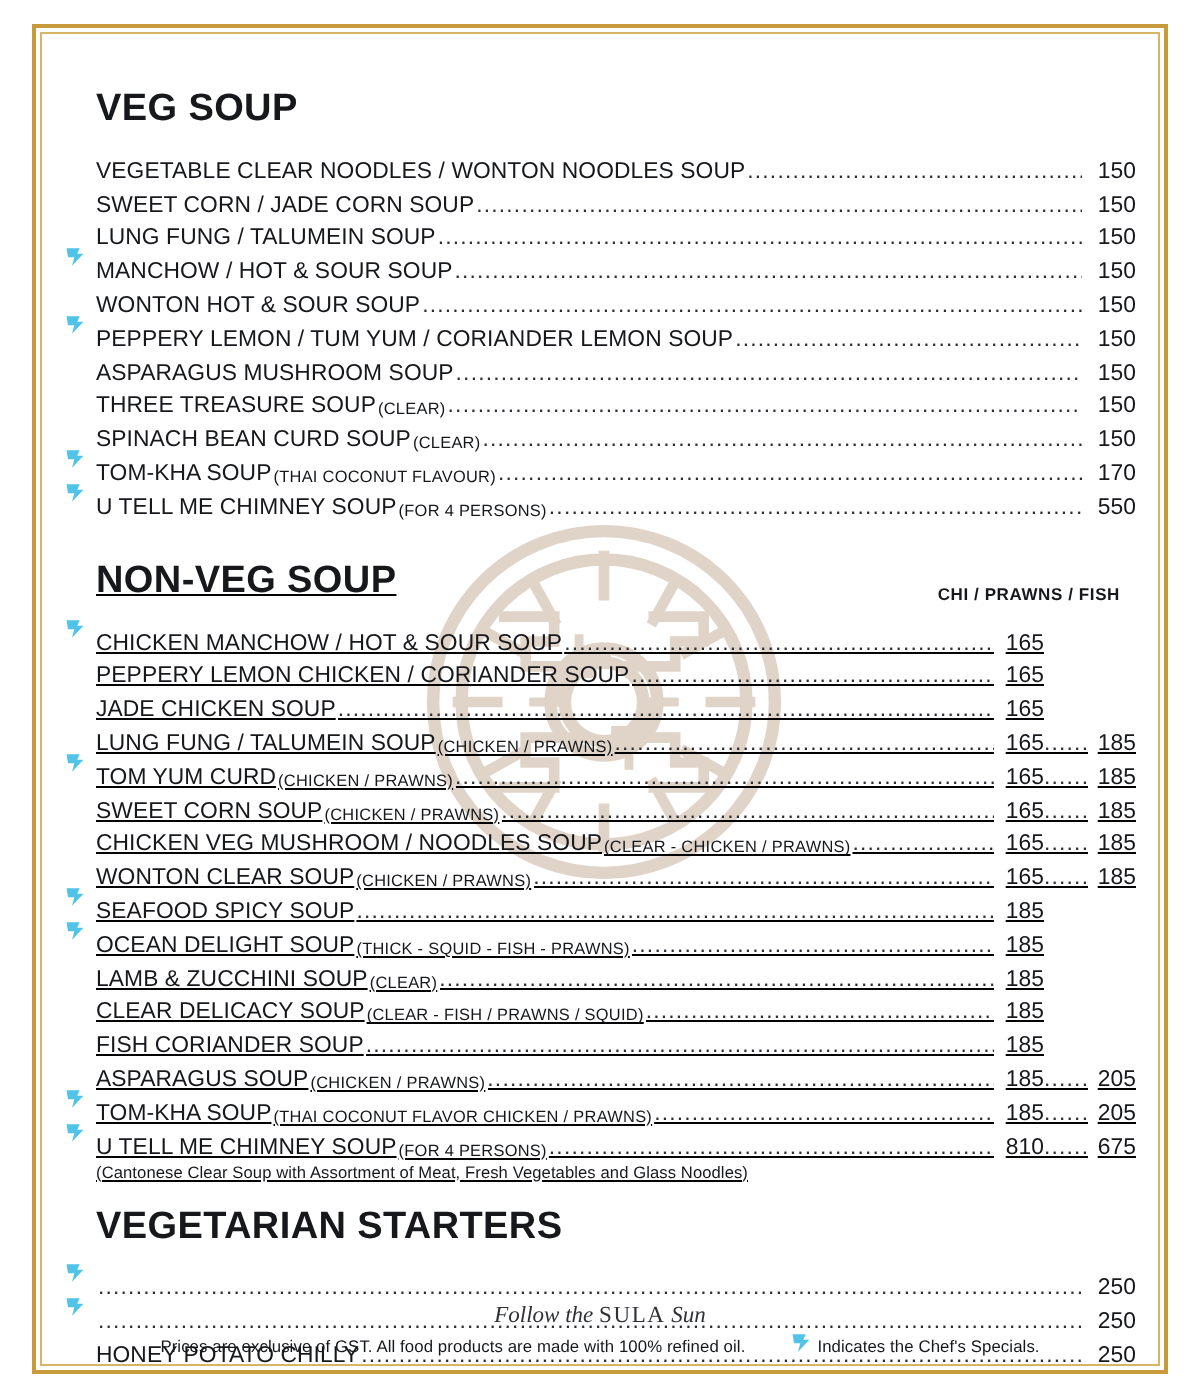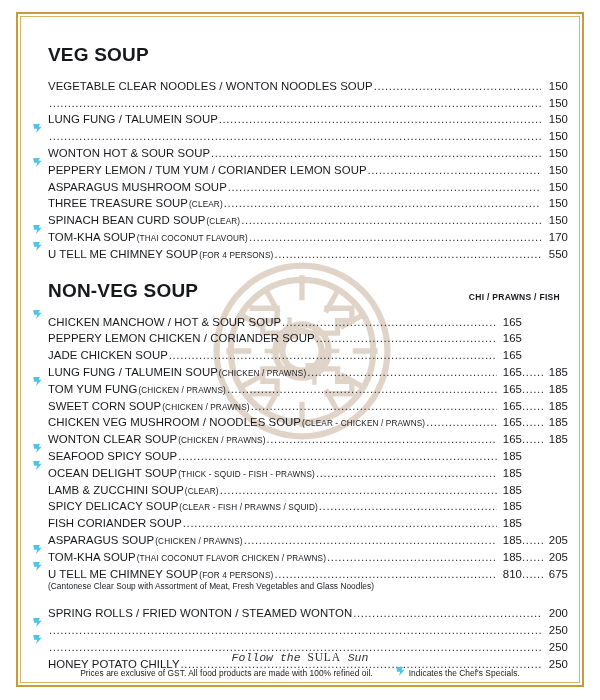--- a/index.html
+++ b/index.html
@@ -56,21 +56,21 @@
 
   
   .section-title {
     font-size: 19px;
     font-weight: bold;
     letter-spacing: 0.2px;
     color: #16181c;
     margin: 0 0 9px 16px;
   }
   .section-veg      { margin-top: 14px; }
-  .section-nonveg   { margin-top: 20px; }
+  .section-nonveg   { margin-top: 20px; text-decoration: underline; }
   .section-starters { margin-top: 12px; }
 
   
   .col-header {
     position: relative;
     height: 0;
   }
   .col-header span {
     position: absolute;
     right: 8px;
@@ -167,21 +167,21 @@
     text-align: center;
     z-index: 2;
   }
   .brand {
     font-size: 11.5px;
     color: #2f3135;
     margin-bottom: 1px;
     white-space: nowrap;
   }
   .brand .script {
-    font-family: Liberation Mono, monospace;
+    font-family: Liberation Serif, serif;
     font-style: italic;
   }
   .brand .sula {
     font-family: "Liberation Serif", serif;
     letter-spacing: 0.8px;
   }
   .disclaim {
     font-size: 8.4px;
     font-weight: normal;
     color: #16181c;
@@ -233,35 +233,37 @@
       <h2 class="section-title">VEG SOUP</h2>
       <div class="rows">
           <div class="row">
             <span class="star-slot"></span>
             <span class="name">VEGETABLE CLEAR NOODLES / WONTON NOODLES SOUP</span>
             <span class="lead"></span>
             <span class="price p1">150</span>
           </div>
           <div class="row">
             <span class="star-slot"></span>
+            <span class="name">SWEET CORN / JADE CORN SOUP</span>
             <span class="lead"></span>
             <span class="price p1">150</span>
           </div>
           <div class="row">
             <span class="star-slot"></span>
             <span class="name">LUNG FUNG / TALUMEIN SOUP</span>
             <span class="lead"></span>
             <span class="price p1">150</span>
           </div>
           <div class="row">
             <span class="star-slot">
               <svg width="11" height="11" viewBox="0 0 12 12" aria-hidden="true">
                 <path d="M1.4 1.2 H8.6 L7.2 4.2 H10.6 L4.4 10.8 L5.6 6.2 H2.2 Z" fill="#4fc3e8"></path>
               </svg>
             </span>
+            <span class="name">MANCHOW / HOT &amp; SOUR SOUP</span>
             <span class="lead"></span>
             <span class="price p1">150</span>
           </div>
           <div class="row">
             <span class="star-slot"></span>
             <span class="name">WONTON HOT &amp; SOUR SOUP</span>
             <span class="lead"></span>
             <span class="price p1">150</span>
           </div>
           <div class="row">
@@ -361,21 +363,21 @@
             <span class="price pA">165</span>
             <span class="gap"></span>
             <span class="price pB">185</span>
           </div>
           <div class="row">
             <span class="star-slot">
               <svg width="11" height="11" viewBox="0 0 12 12" aria-hidden="true">
                 <path d="M1.4 1.2 H8.6 L7.2 4.2 H10.6 L4.4 10.8 L5.6 6.2 H2.2 Z" fill="#4fc3e8"></path>
               </svg>
             </span>
-            <span class="name">TOM YUM FUNG</span>
+            <span class="name">TOM YUM CURD</span>
             <span class="sub">(CHICKEN / PRAWNS)</span>
             <span class="lead"></span>
             <span class="price pA">165</span>
             <span class="gap"></span>
             <span class="price pB">185</span>
           </div>
           <div class="row">
             <span class="star-slot"></span>
             <span class="name">SWEET CORN SOUP</span>
             <span class="sub">(CHICKEN / PRAWNS)</span>
@@ -431,21 +433,21 @@
             <span class="star-slot"></span>
             <span class="name">LAMB &amp; ZUCCHINI SOUP</span>
             <span class="sub">(CLEAR)</span>
             <span class="lead"></span>
             <span class="price pA">185</span>
             <span class="gap" style="visibility: hidden;"></span>
             <span class="price pB empty"></span>
           </div>
           <div class="row">
             <span class="star-slot"></span>
-            <span class="name">SPICY DELICACY SOUP</span>
+            <span class="name">CLEAR DELICACY SOUP</span>
             <span class="sub">(CLEAR - FISH / PRAWNS / SQUID)</span>
             <span class="lead"></span>
             <span class="price pA">185</span>
             <span class="gap" style="visibility: hidden;"></span>
             <span class="price pB empty"></span>
           </div>
           <div class="row">
             <span class="star-slot"></span>
             <span class="name">FISH CORIANDER SOUP</span>
             <span class="lead"></span>
@@ -486,27 +488,22 @@
             <span class="lead"></span>
             <span class="price pA">810</span>
             <span class="gap"></span>
             <span class="price pB">675</span>
           </div>
         </div>
       <div class="note">(Cantonese Clear Soup with Assortment of Meat, Fresh Vegetables and Glass Noodles)</div>
     </div>
 
     <div class="section section-starters">
+      <h2 class="section-title">VEGETARIAN STARTERS</h2>
       <div class="rows">
-          <div class="row">
-            <span class="star-slot"></span>
-            <span class="name">SPRING ROLLS / FRIED WONTON / STEAMED WONTON</span>
-            <span class="lead"></span>
-            <span class="price p1">200</span>
-          </div>
           <div class="row">
             <span class="star-slot">
               <svg width="11" height="11" viewBox="0 0 12 12" aria-hidden="true">
                 <path d="M1.4 1.2 H8.6 L7.2 4.2 H10.6 L4.4 10.8 L5.6 6.2 H2.2 Z" fill="#4fc3e8"></path>
               </svg>
             </span>
             <span class="lead"></span>
             <span class="price p1">250</span>
           </div>
           <div class="row">

